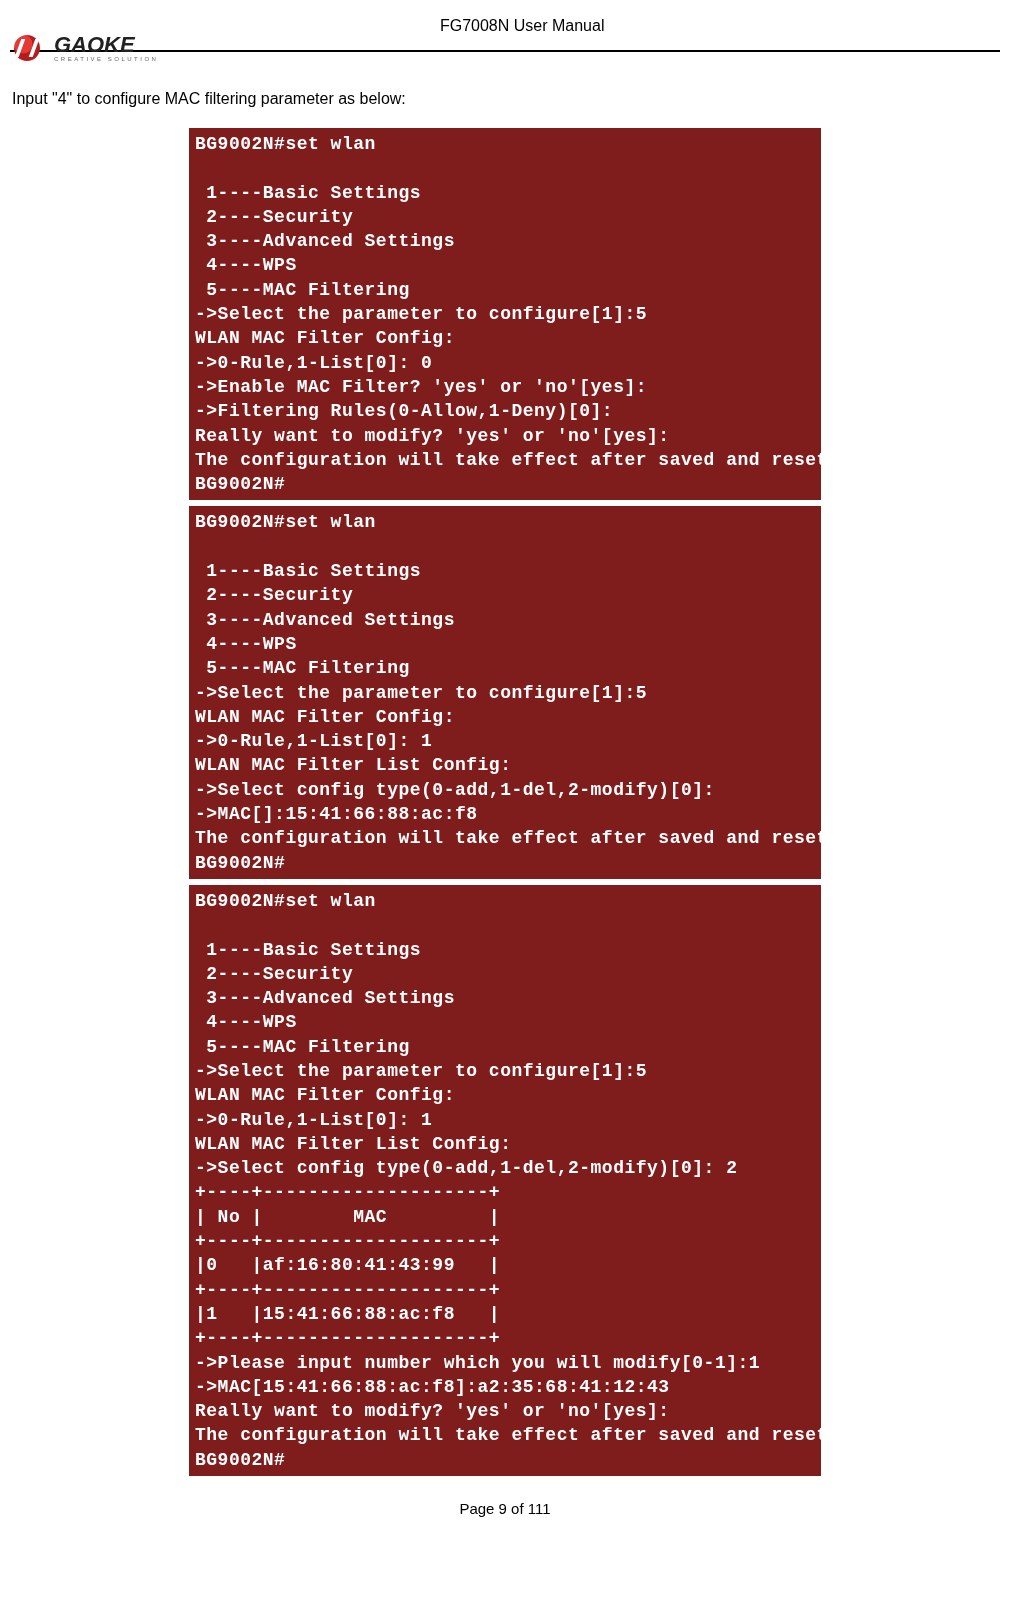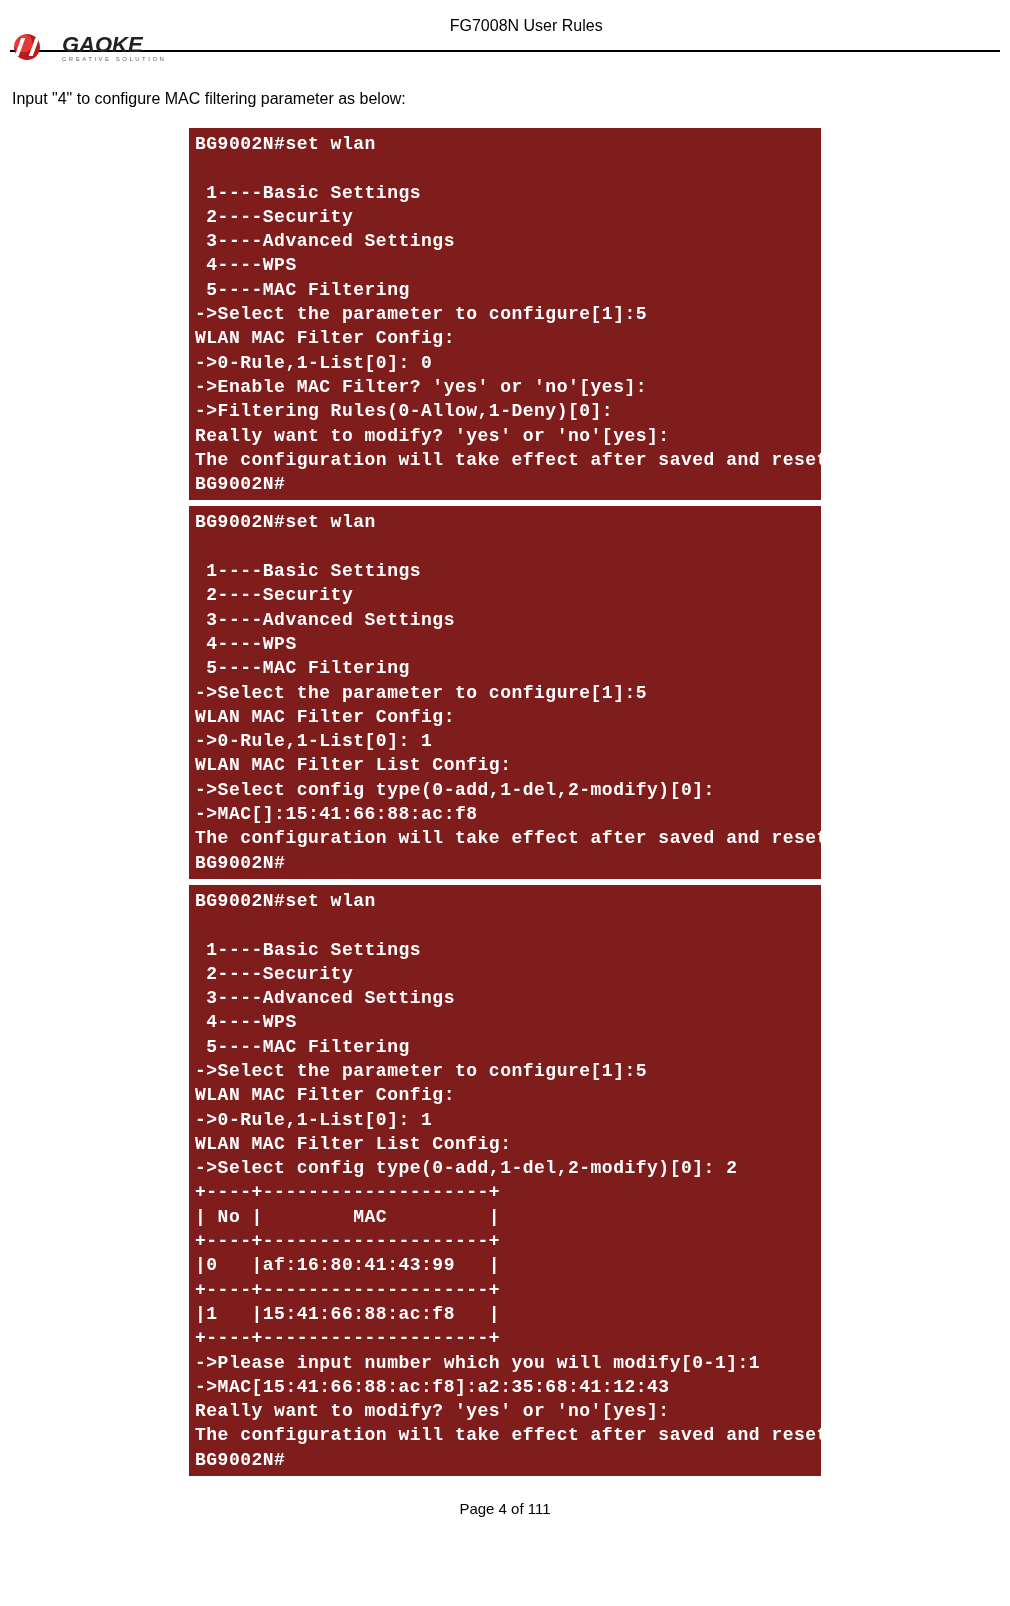--- a/index.html
+++ b/index.html
@@ -16,22 +16,22 @@
   }
   .header-bar {
     display: flex;
     align-items: center;
     border-bottom: 2px solid #000;
     padding: 6px 4px 4px 4px;
     height: 40px;
   }
   .logo {
     display: flex;
-    align-items: flex-start;
-    gap: 16px;
+    align-items: center;
+    gap: 8px;
     margin-top: 44px;
   }
   .logo-mark {
     width: 26px;
     height: 26px;
     border-radius: 50%;
     background: radial-gradient(circle at 35% 35%, #e53935 38%, #b71c1c 40%);
     position: relative;
     display: flex;
     align-items: center;
@@ -98,21 +98,21 @@
 <div class="page">
 
   <div class="header-bar">
     <div class="logo">
       <div class="logo-mark"></div>
       <div class="logo-text">
         <span class="logo-main">GAOKE</span>
         <span class="logo-sub">CREATIVE SOLUTION</span>
       </div>
     </div>
-    <div class="header-title">FG7008N User Rules</div>
+    <div class="header-title">FG7008N User Manual</div>
   </div>
 
   <div class="body-text">Input "4" to configure MAC filtering parameter as below:</div>
 
   <div class="terminals">
     <div class="term">BG9002N#set wlan
 
  1----Basic Settings
  2----Security
  3----Advanced Settings
@@ -160,15 +160,15 @@
 +----+--------------------+
 |1   |15:41:66:88:ac:f8   |
 +----+--------------------+
 -&gt;Please input number which you will modify[0-1]:1
 -&gt;MAC[15:41:66:88:ac:f8]:a2:35:68:41:12:43
 Really want to modify? 'yes' or 'no'[yes]:
 The configuration will take effect after saved and reset!
 BG9002N#</div>
   </div>
 
-  <div class="footer">Page 4 of 111</div>
+  <div class="footer">Page 9 of 111</div>
 
 </div>
 
 </body></html>

